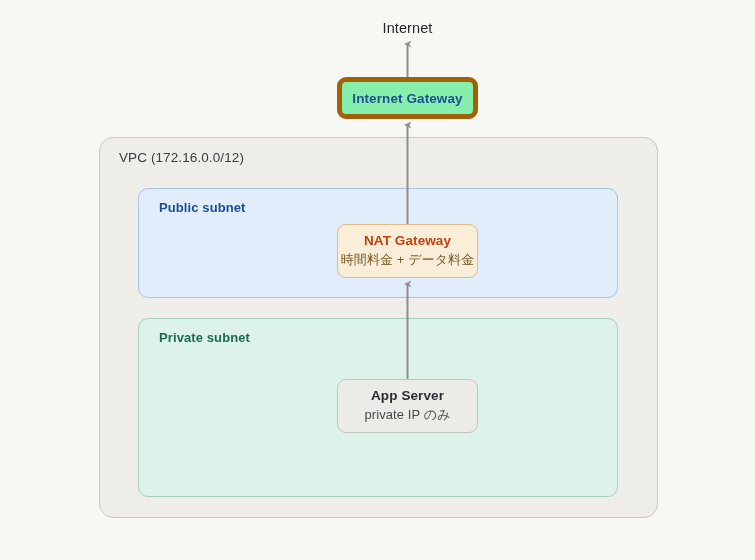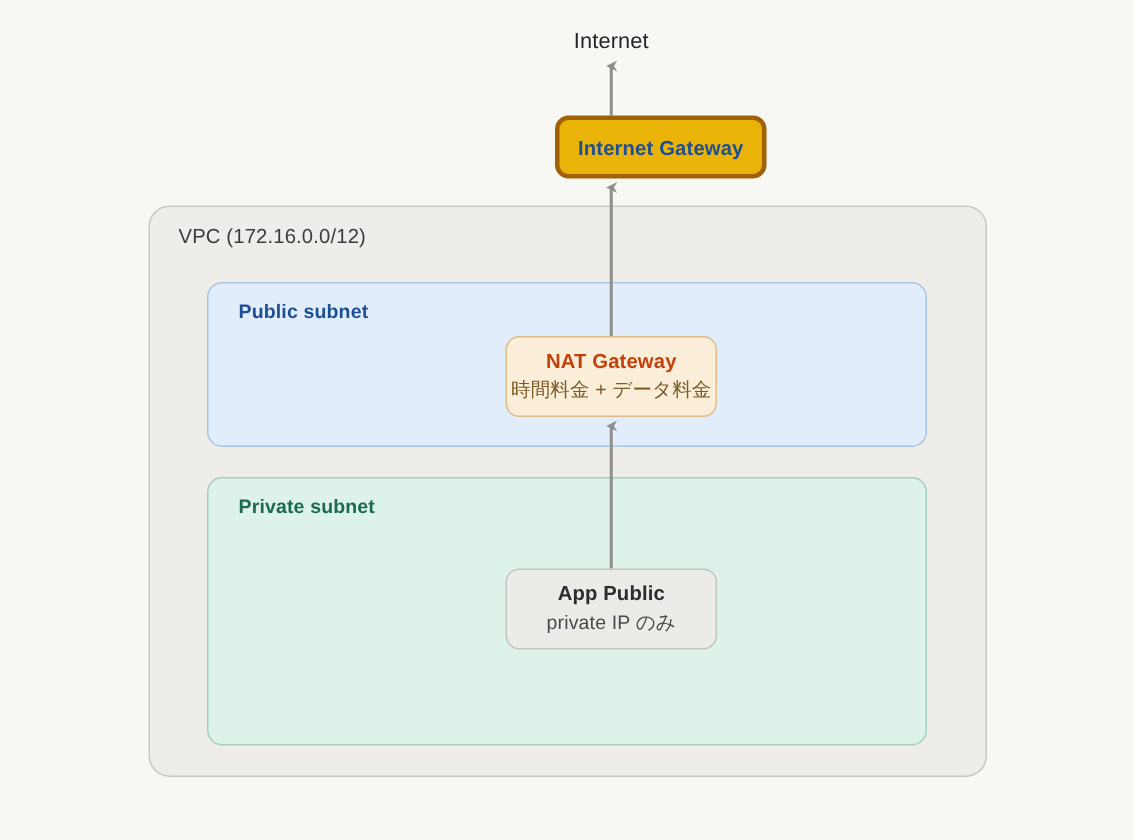--- a/index.html
+++ b/index.html
@@ -105,23 +105,22 @@
   }
   .node-sub {
     font-size: 13px;
     margin-top: 3px;
     letter-spacing: .1px;
   }
 
   .node-igw {
     top: 77px;
     height: 42px;
-    background: #eab308;
-    border: 3px solid #a16207;
-    margin-left: 33px;
+    background: #86efac;
+    border: 5px solid #a16207;
   }
   .node-igw .node-title { color: #1d4f93; }
 
   .node-nat {
     top: 224px;
     height: 54px;
     background: #fbeed8;
     border: 1px solid #ddbc89;
   }
   .node-nat .node-title { color: #c2410c; }
@@ -180,17 +179,17 @@
   <div class="node node-igw">
     <div class="node-title">Internet Gateway</div>
   </div>
 
   <div class="node node-nat">
     <div class="node-title">NAT Gateway</div>
     <div class="node-sub">時間料金 + データ料金</div>
   </div>
 
   <div class="node node-app">
-    <div class="node-title">App Public</div>
+    <div class="node-title">App Server</div>
     <div class="node-sub">private IP のみ</div>
   </div>
 
 </div>
 
 </body></html>

